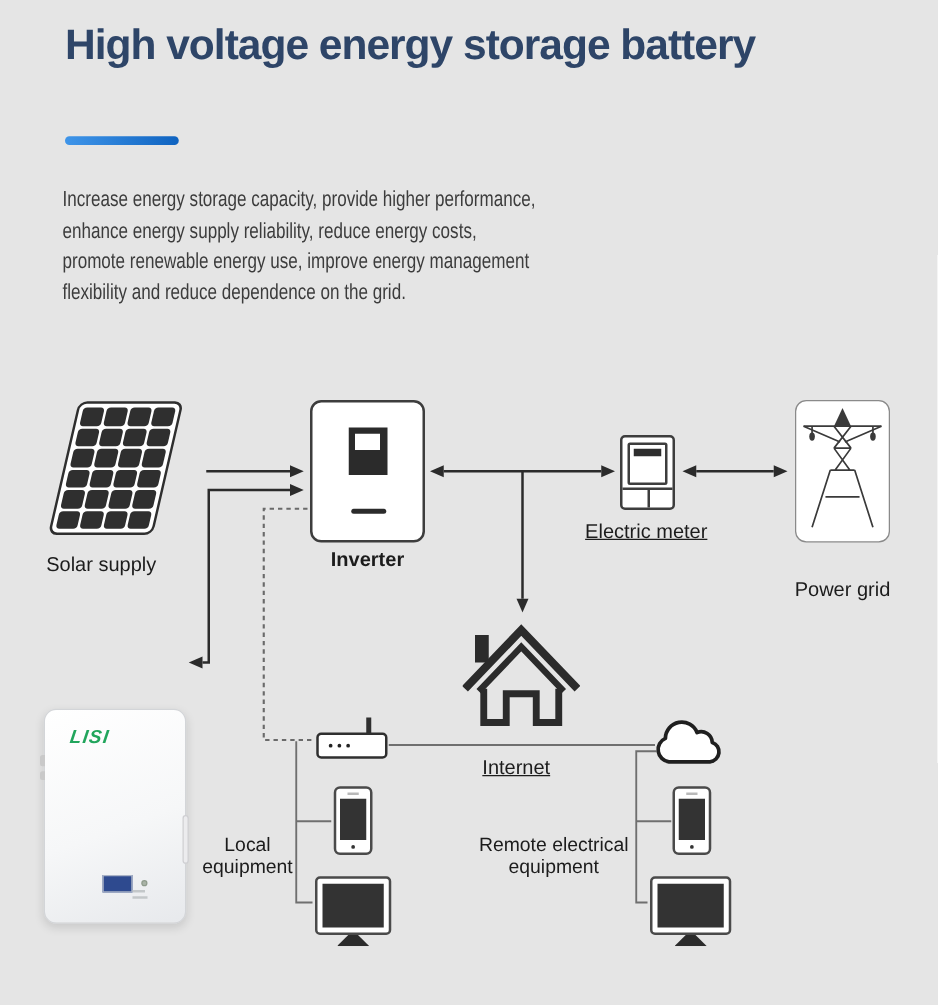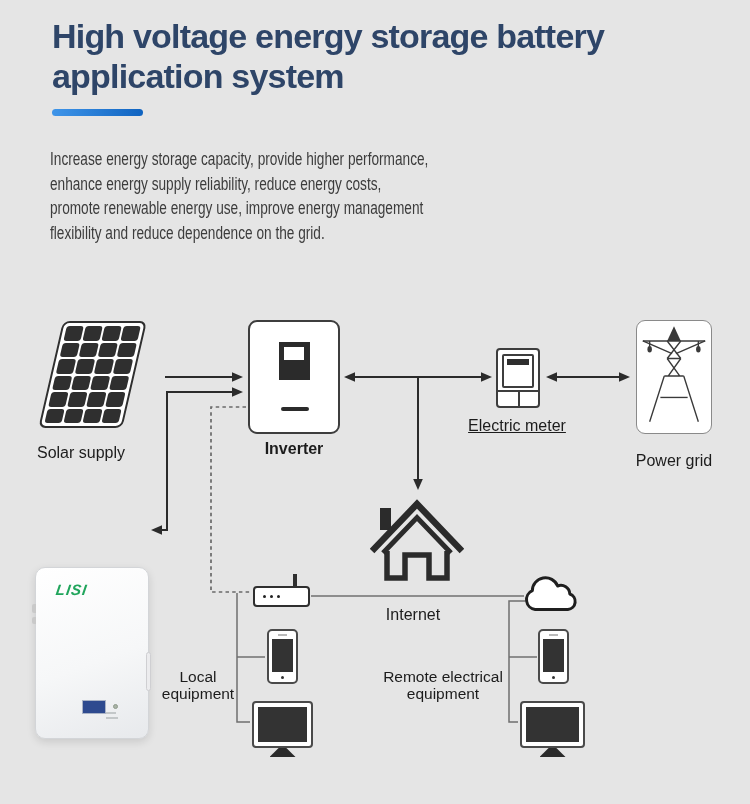--- a/index.html
+++ b/index.html
@@ -89,33 +89,32 @@
   .monitor .mscreen { position:absolute; left:4px; right:4px; top:4px; bottom:4px; background:#333; }
   .monitor .stand { width:26px; height:9px; margin:0 auto; background:#2b2b2b;
                     clip-path:polygon(35% 0, 65% 0, 100% 100%, 0% 100%); }
   .monitor.local { left:252px; top:701px; width:61px; }
   .monitor.remote { left:520px; top:701px; width:65px; }
 
   
   .lab-solar    { left:20px;  top:444px; width:122px; }
   .lab-inverter { left:247px; top:440px; width:94px;font-weight:bold; }
   .lab-meter    { left:456px; top:417px; width:122px;text-decoration:underline; }
-  .lab-grid     { left:613px; top:452px; width:122px; }
-  .lab-internet { left:363px; top:606px; width:100px; }
+  .lab-grid     { left:613px; top:464px; width:122px; }
+  .lab-internet { left:363px; top:606px; width:100px;text-decoration:underline; }
   .lab-local    { left:148px; top:653px; width:100px; }
   .lab-remote   { left:368px; top:653px; width:150px; }
 </style>
 </head>
 <body>
 
 <div class="page">
 
   <h1 class="title">
     <div>High voltage energy storage battery</div>
-    <div>application system</div>
   </h1>
   <div class="accent"></div>
   <div class="intro">
     <div>Increase energy storage capacity, provide higher performance,</div>
     <div>enhance energy supply reliability, reduce energy costs,</div>
     <div>promote renewable energy use, improve energy management</div>
     <div>flexibility and reduce dependence on the grid.</div>
   </div>
 
   <svg class="wires" width="750" height="804" viewBox="0 0 750 804">

